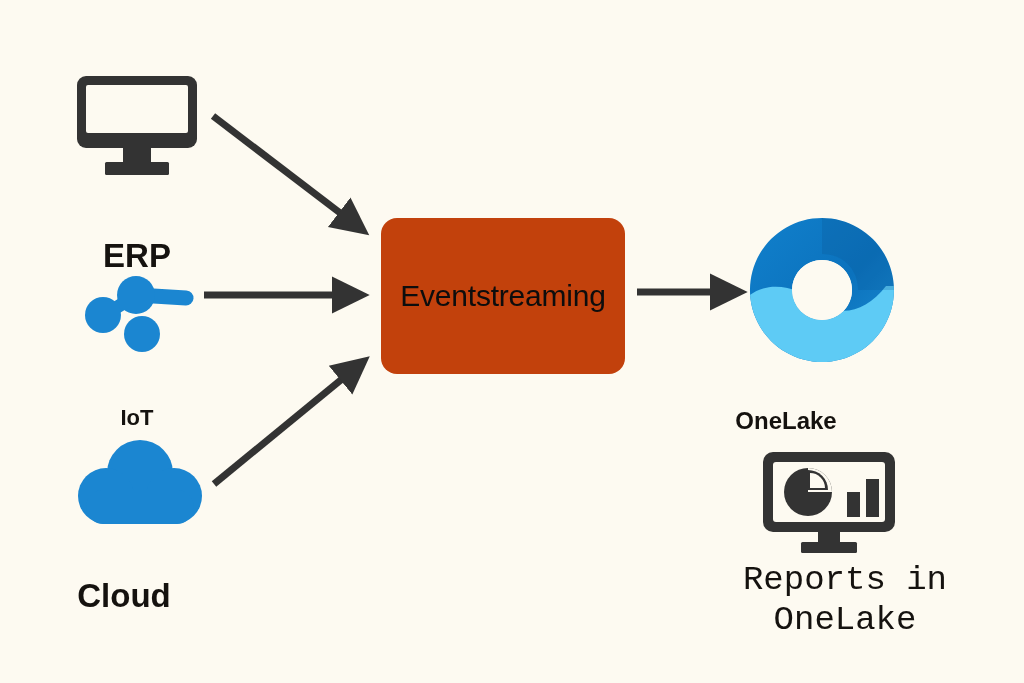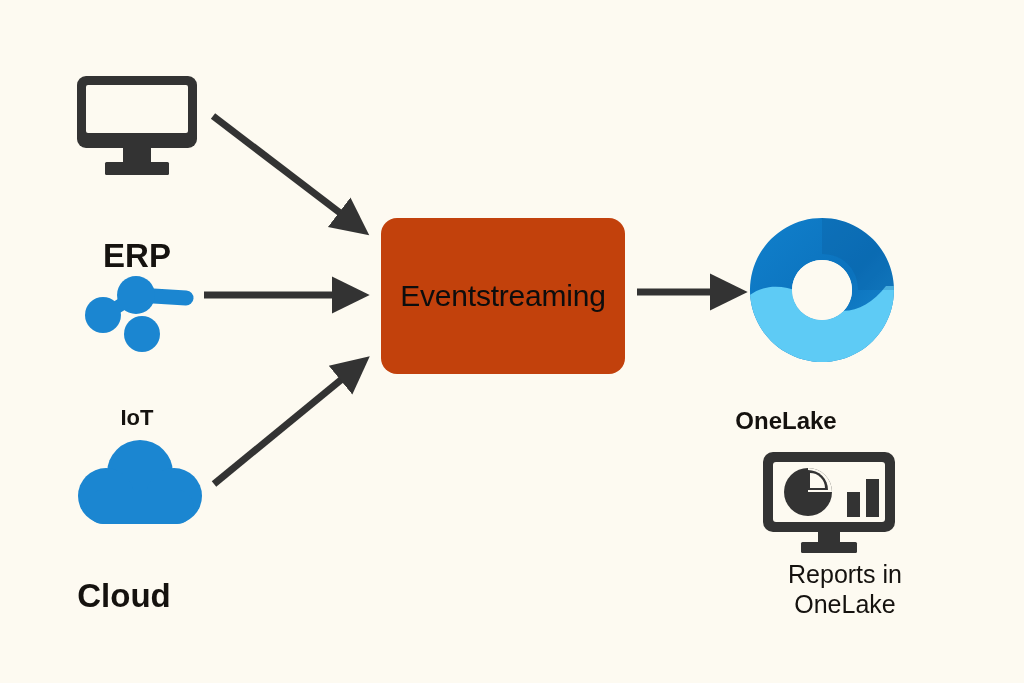--- a/index.html
+++ b/index.html
@@ -190,18 +190,18 @@
 
       <path d="M45,42 m-24,0 a24,24 0 1 0 48,0 a24,24 0 1 0 -48,0 z" fill="#333333"></path>
       <path d="M45,42 L45,18 A24,24 0 0 1 69,42 Z" fill="#fdfaf1"></path>
       <path d="M45,40 L45,20 A20,20 0 0 1 65,40 Z" fill="#333333"></path>
       <path d="M47,38 L47,23 A15,15 0 0 1 62,38 Z" fill="#fdfaf1"></path>
 
       <rect x="84" y="42" width="13" height="25" fill="#333333"></rect>
       <rect x="103" y="29" width="13" height="38" fill="#333333"></rect>
     </svg>
   </div>
-  <div class="label-multiline" style="left:700px; top:560px; width:290px; font-size:25px;">
+  <div class="label-multiline" style="left:700px; top:560px; width:290px; font-size:34px;font-family:Liberation Mono, monospace;">
     <div>Reports in</div>
     <div>OneLake</div>
   </div>
 
 </div>
 
 </body></html>

